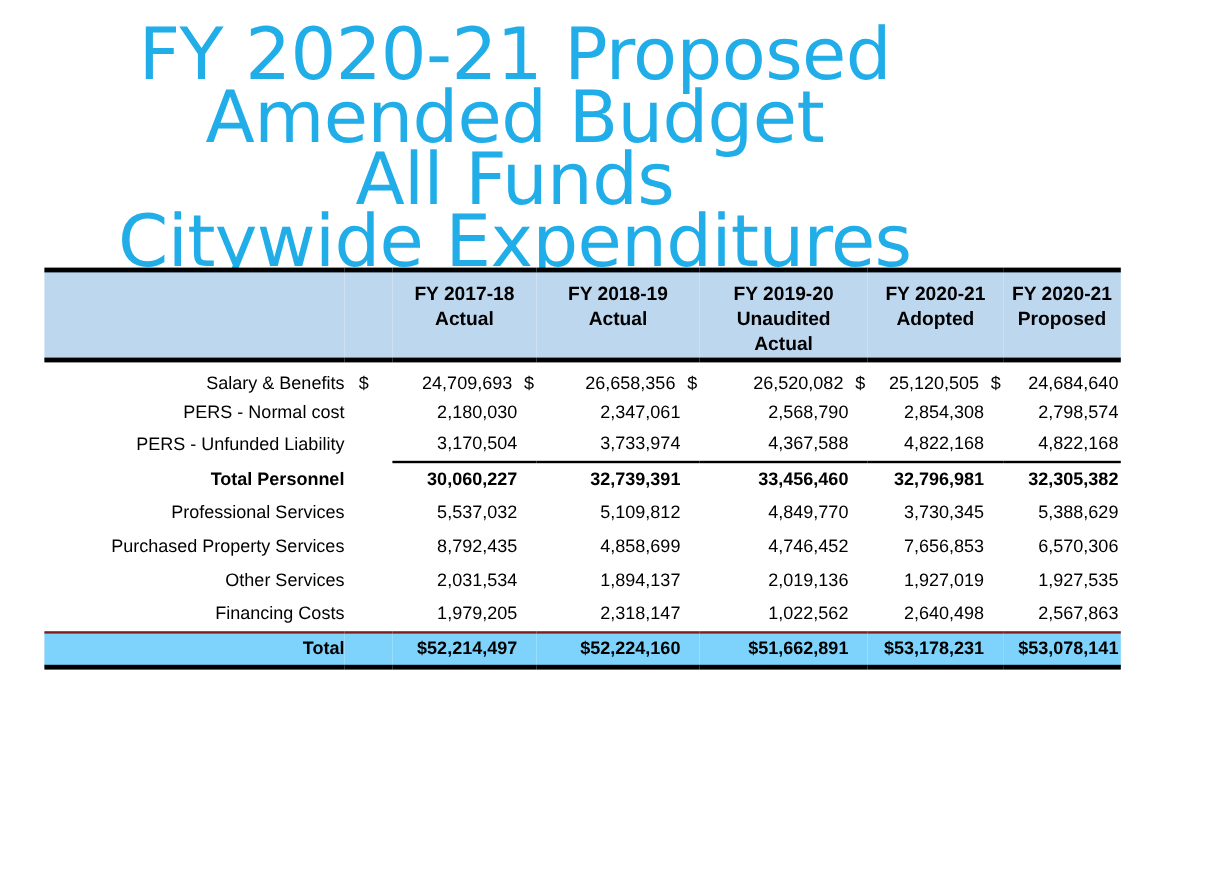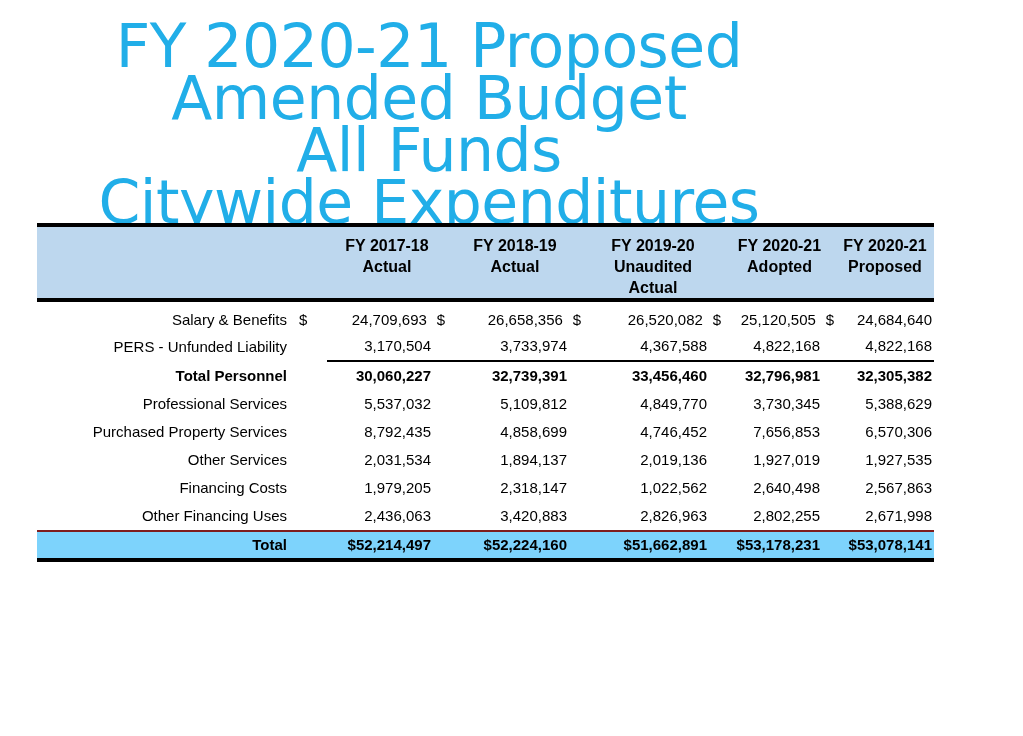--- a/index.html
+++ b/index.html
@@ -70,20 +70,29 @@
   <tbody>
     <tr class="first">
       <td class="label">Salary &amp; Benefits</td>
       <td class="dollar">$</td>
       <td class="num"><span>24,709,693</span> <span class="cur">$</span></td>
       <td class="num"><span>26,658,356</span> <span class="cur">$</span></td>
       <td class="num"><span>26,520,082</span> <span class="cur">$</span></td>
       <td class="num"><span>25,120,505</span> <span class="cur">$</span></td>
       <td class="num">24,684,640</td>
     </tr>
+    <tr class="second">
+      <td class="label">PERS - Normal cost</td>
+      <td></td>
+      <td class="num"><span>2,180,030</span><span class="cur"></span></td>
+      <td class="num"><span>2,347,061</span><span class="cur"></span></td>
+      <td class="num"><span>2,568,790</span><span class="cur"></span></td>
+      <td class="num"><span>2,854,308</span><span class="cur"></span></td>
+      <td class="num">2,798,574</td>
+    </tr>
     <tr class="sub-rule">
       <td class="label">PERS - Unfunded Liability</td>
       <td></td>
       <td class="num numcell"><span>3,170,504</span><span class="cur"></span></td>
       <td class="num numcell"><span>3,733,974</span><span class="cur"></span></td>
       <td class="num numcell"><span>4,367,588</span><span class="cur"></span></td>
       <td class="num numcell"><span>4,822,168</span><span class="cur"></span></td>
       <td class="num numcell">4,822,168</td>
     </tr>
     <tr class="bold">
@@ -124,29 +133,20 @@
     </tr>
     <tr>
       <td class="label">Financing Costs</td>
       <td></td>
       <td class="num"><span>1,979,205</span><span class="cur"></span></td>
       <td class="num"><span>2,318,147</span><span class="cur"></span></td>
       <td class="num"><span>1,022,562</span><span class="cur"></span></td>
       <td class="num"><span>2,640,498</span><span class="cur"></span></td>
       <td class="num">2,567,863</td>
     </tr>
-    <tr>
-      <td class="label">Other Financing Uses</td>
-      <td></td>
-      <td class="num"><span>2,436,063</span><span class="cur"></span></td>
-      <td class="num"><span>3,420,883</span><span class="cur"></span></td>
-      <td class="num"><span>2,826,963</span><span class="cur"></span></td>
-      <td class="num"><span>2,802,255</span><span class="cur"></span></td>
-      <td class="num">2,671,998</td>
-    </tr>
     <tr class="total">
       <td class="label">Total</td>
       <td></td>
       <td class="num"><span>$52,214,497</span><span class="cur"></span></td>
       <td class="num"><span>$52,224,160</span><span class="cur"></span></td>
       <td class="num"><span>$51,662,891</span><span class="cur"></span></td>
       <td class="num"><span>$53,178,231</span><span class="cur"></span></td>
       <td class="num">$53,078,141</td>
     </tr>
   </tbody>

